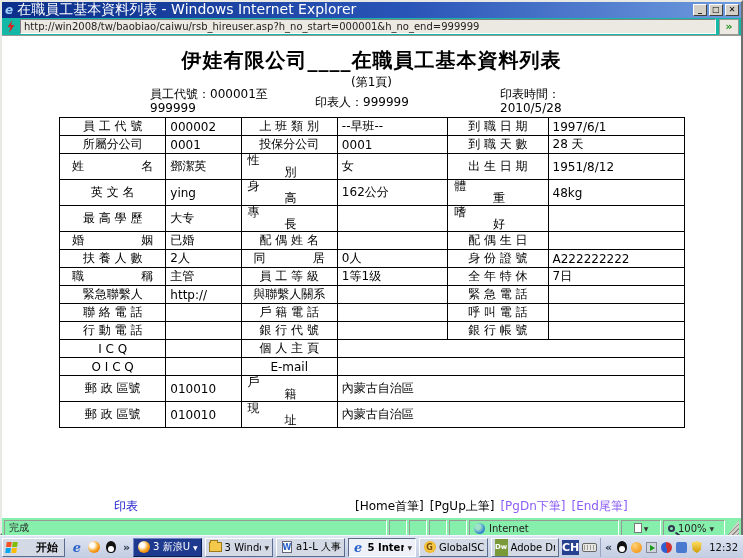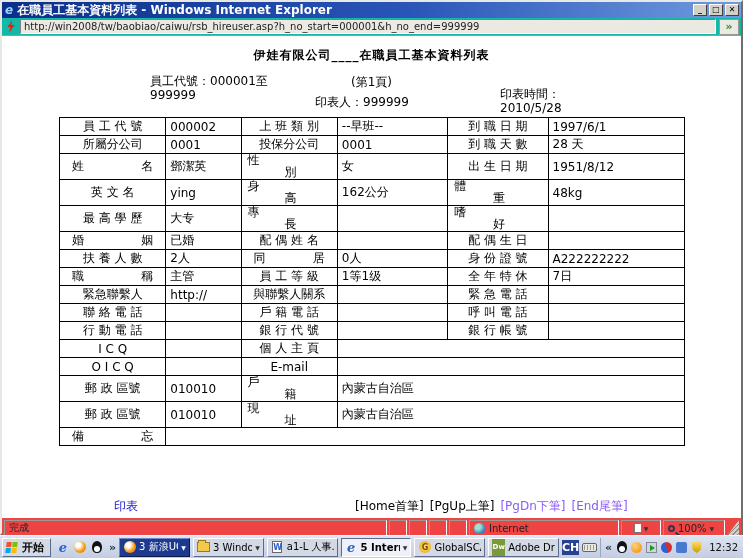--- a/index.html
+++ b/index.html
@@ -3,72 +3,72 @@
 <meta charset="utf-8">
 <style>
   html,body{margin:0;padding:0;background:#808080;}
   *{box-sizing:border-box;font-family:"DejaVu Sans","Liberation Sans",sans-serif;}
   .screen{width:743px;height:558px;position:relative;background:#d4d0c8;overflow:hidden;}
   
   .ie-window{position:absolute;top:0;left:0;width:743px;height:535px;background:#d4d0c8;
     border:2px solid;border-color:#e8e8e4 #6f6f6f #6f6f6f #e8e8e4;}
   .titlebar{height:16px;background:linear-gradient(90deg,#0b2f8a 0%,#2a55b8 55%,#6f9bdf 100%);
     display:flex;align-items:center;padding:0 2px;color:#fff;}
-  .titlebar .ttl{font-size:12px;font-weight:bold;flex:1;white-space:nowrap;overflow:hidden;letter-spacing:0;}
+  .titlebar .ttl{font-size:14px;font-weight:normal;flex:1;white-space:nowrap;overflow:hidden;letter-spacing:0;}
   .ie-logo{color:#fff;background:transparent;font-weight:bold;font-style:italic;font-size:12px;margin:0 4px 0 1px;color:#9fd0ff;}
   .winbtn{width:14px;height:12px;margin-left:2px;background:#d4d0c8;border:1px solid;border-color:#fff #404040 #404040 #fff;
     font-size:8px;line-height:9px;text-align:center;color:#000;font-weight:bold;}
   
   .addr-row{height:18px;background:#14b8a6;display:flex;align-items:center;padding:1px 2px;border-bottom:1px solid #9a9a94;}
   .bolt{width:10px;height:13px;background:#e02020;clip-path:polygon(62% 0,15% 55%,45% 55%,30% 100%,85% 38%,52% 38%);margin:0 4px 0 2px;flex:none;}
   .addr-field{flex:1;height:15px;background:#ece9e2;border:1px solid;border-color:#808080 #fff #fff #808080;
     font-size:10px;color:#222;padding:1px 3px;white-space:nowrap;overflow:hidden;}
   .go-btn{width:20px;height:16px;margin-left:3px;background:#ece9e2;border:1px solid #9a9a94;display:flex;align-items:center;justify-content:center;}
   .go-btn span{color:#1a8f1a;font-weight:bold;font-size:11px;line-height:10px;}
   
   .page{position:relative;height:482px;background:#fff;overflow:hidden;color:#000;}
-  .page-title{position:absolute;top:11px;left:0;width:100%;text-align:center;font-size:12px;font-weight:bold;letter-spacing:1px;}
+  .page-title{position:absolute;top:11px;left:0;width:100%;text-align:center;font-size:20px;font-weight:bold;letter-spacing:1px;}
   .page-no{position:absolute;top:38px;left:0;width:100%;text-align:center;font-size:12px;}
-  .info-left{position:absolute;top:38px;left:148px;font-size:12px;line-height:14px;white-space:pre-line;}
+  .info-left{position:absolute;top:51px;left:148px;font-size:12px;line-height:14px;white-space:pre-line;}
   .info-center{position:absolute;top:58px;left:313px;font-size:12px;}
   .info-right{position:absolute;top:51px;left:498px;font-size:12px;line-height:14px;white-space:pre-line;}
   table.emp{position:absolute;top:81px;left:57px;border-collapse:collapse;table-layout:fixed;width:626px;}
   table.emp td{border:1px solid #000;font-size:12px;padding:0 4px;overflow:hidden;white-space:nowrap;height:18px;}
   tr.tall td{height:26px;margin-top:29px;}
   td.lbl{text-align:center;}
   td.lbl.spread{text-align:justify;text-align-last:justify;padding:0 12px;}
   td.val{text-align:left;padding-left:6px;}
   td.stack{position:relative;}
   td.stack .s1{position:absolute;top:0;left:6px;line-height:13px;}
   td.stack .s2{position:absolute;bottom:0;left:45%;line-height:13px;}
   .footer-row{position:absolute;top:462px;left:0;width:100%;font-size:12px;}
   .print-link{position:absolute;left:112px;color:#2222cc;cursor:pointer;}
   .nav-links{position:absolute;left:353px;white-space:nowrap;}
   .nav-links span{margin-right:6px;cursor:pointer;}
   .nav-links span.black{color:#000;}
   .nav-links span.blue{color:#8b5cf6;}
   
-  .statusbar{height:19px;background:#ef4444;display:flex;align-items:stretch;padding:2px 2px 1px 2px;gap:2px;}
+  .statusbar{height:19px;background:#86efac;display:flex;align-items:stretch;padding:2px 2px 1px 2px;gap:2px;}
   .sb-panel{border:1px solid;border-color:#9a9a94 #fff #fff #9a9a94;font-size:10px;display:flex;align-items:center;padding:0 4px;color:#222;}
   .sb-status{flex:1;}
   .sb-mini{width:18px;padding:0;}
   .sb-zone{width:150px;gap:4px;}
   .globe{width:11px;height:11px;border-radius:50%;background:radial-gradient(circle at 35% 35%,#9fe2c9 0 25%,#2d7fd0 70%);flex:none;}
   .sb-shield{width:40px;justify-content:center;gap:2px;}
   .pageico{width:8px;height:10px;background:#fff;border:1px solid #777;}
   .sb-zoom{width:62px;gap:3px;}
   .mag{width:7px;height:7px;border:2px solid #335;border-radius:50%;position:relative;flex:none;}
   .mag::after{content:"";position:absolute;width:5px;height:2px;background:#335;left:5px;top:6px;transform:rotate(40deg);}
   .drop{font-size:6px;color:#333;}
   .grip{width:12px;background:repeating-linear-gradient(135deg,#d4d0c8 0 2px,#909090 2px 3px);clip-path:polygon(100% 0,100% 100%,0 100%);}
   
   .taskbar{position:absolute;left:0;bottom:0;width:743px;height:23px;background:linear-gradient(#dde4f2,#c3cde2);
     border-top:1px solid #f4f7fd;display:flex;align-items:center;padding:1px 2px;gap:3px;}
   .startbtn{height:19px;background:#d4d9e6;border:1px solid;border-color:#fff #5a6b8c #5a6b8c #fff;
-    display:flex;align-items:center;gap:5px;padding:0 6px 0 3px;font-size:11px;font-weight:bold;cursor:pointer;flex:none;}
+    display:flex;align-items:center;gap:19px;padding:0 6px 0 3px;font-size:11px;font-weight:bold;cursor:pointer;flex:none;}
   .winflag{width:11px;height:11px;display:grid;grid-template-columns:5px 5px;grid-template-rows:5px 5px;gap:1px;transform:skewX(-8deg);}
   .winflag i:nth-child(1){background:#f35325}.winflag i:nth-child(2){background:#81bc06}
   .winflag i:nth-child(3){background:#05a6f0}.winflag i:nth-child(4){background:#ffba08}
   .ql{display:flex;align-items:center;gap:3px;padding:0 2px;flex:none;}
   .qlico{width:14px;height:14px;display:flex;align-items:center;justify-content:center;cursor:pointer;}
   .chev{font-size:11px;color:#234;font-weight:bold;flex:none;cursor:pointer;}
   .taskbtn{height:19px;flex:1 1 70px;max-width:108px;min-width:0;background:#d4d9e6;border:1px solid;border-color:#fff #5a6b8c #5a6b8c #fff;
     display:flex;align-items:center;gap:3px;padding:0 3px;font-size:10px;color:#000;cursor:pointer;overflow:hidden;}
   .taskbtn .tl{white-space:nowrap;overflow:hidden;flex:1;}
   .taskbtn.attention{background:#1e3a8f;color:#fff;border-color:#6f87c8 #0a1b4d #0a1b4d #6f87c8;}
@@ -262,24 +262,20 @@
             </tr>
             <tr class="tall">
               <td class="lbl">郵 政 區號</td>
               <td class="val">010010</td>
               <td class="lbl stack">
                 <span class="s1">現</span>
                 <span class="s2">址</span>
               </td>
               <td colspan="3" class="val">內蒙古自治區</td>
             </tr>
-            <tr>
-              <td class="lbl spread">備 忘</td>
-              <td colspan="5" class="val"></td>
-            </tr>
           </tbody>
       </table>
 
       <div class="footer-row">
         <span class="print-link">印表</span>
         <span class="nav-links"><span class="black">[Home首筆]</span><span class="black">[PgUp上筆]</span><span class="blue">[PgDn下筆]</span><span class="blue">[End尾筆]</span></span>
       </div>
     </div>
 
     <div class="statusbar">

